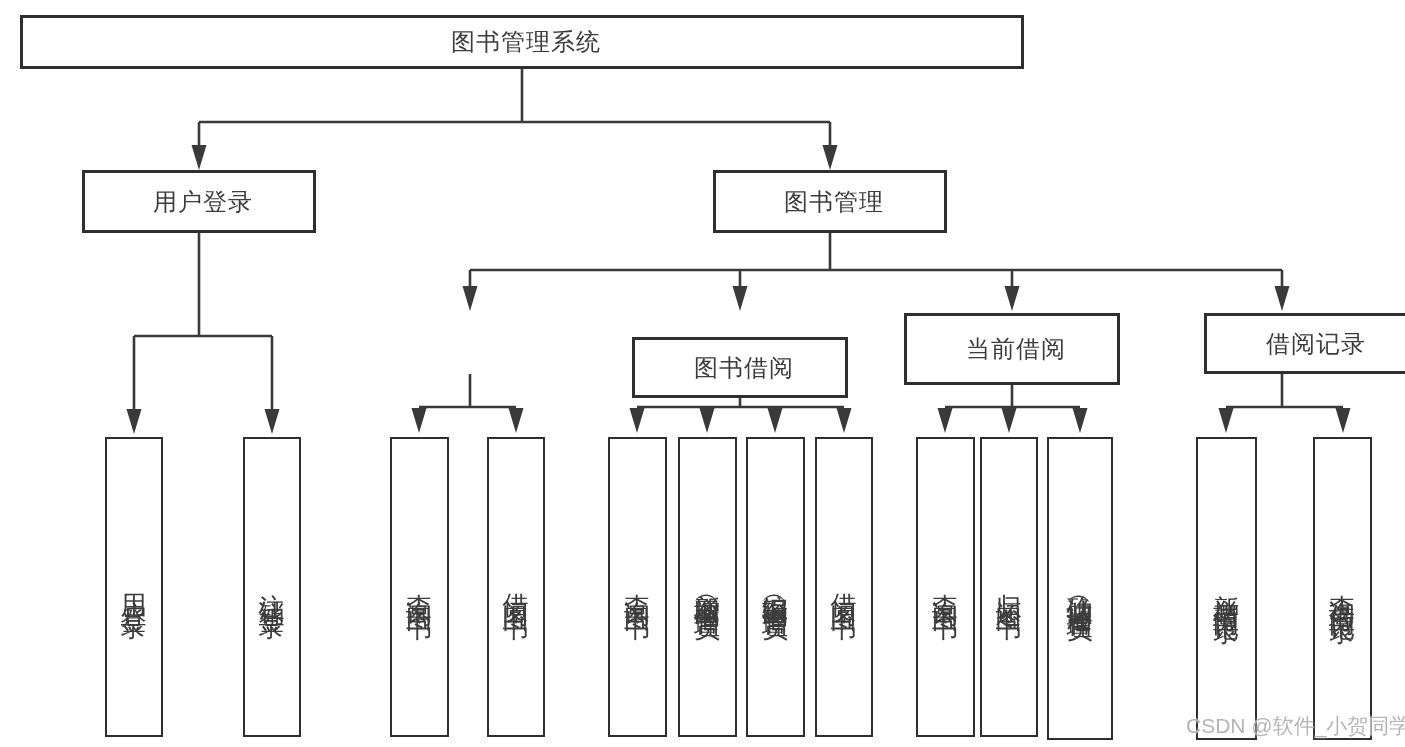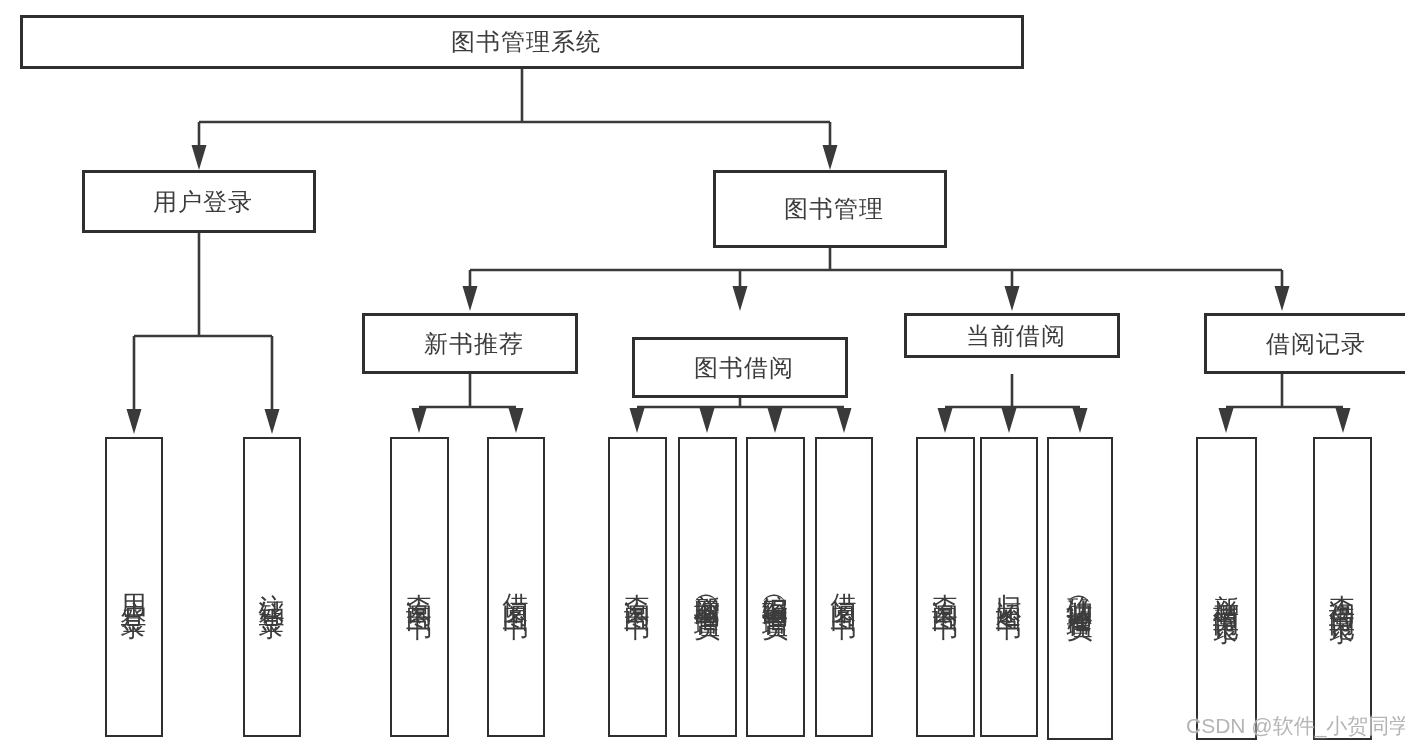--- a/index.html
+++ b/index.html
@@ -96,31 +96,28 @@
              M1335.5,408 h15 l-7.5,25 z" fill="#3a3a3a" stroke="none"></path>
   </svg>
 
   <div class="box hbox" style="left:20px; top:15px; width:1004px; height:54px;">
     <span class="hlabel">图书管理系统</span>
   </div>
 
   <div class="box hbox" style="left:82px; top:170px; width:234px; height:63px;">
     <span class="hlabel">用户登录</span>
   </div>
-  <div class="box hbox" style="left:713px; top:170px; width:234px; height:78px;justify-content:center;">
+  <div class="box hbox" style="left:713px; top:170px; width:234px; height:63px;justify-content:center;">
     <span class="hlabel">图书管理</span>
   </div>
 
-  <div class="box hbox" style="left:362px; top:313px; width:216px; height:61px;">
-    <span class="hlabel">新书推荐</span>
-  </div>
   <div class="box hbox" style="left:632px; top:313px; width:216px; height:61px;margin-top:24px;">
     <span class="hlabel">图书借阅</span>
   </div>
-  <div class="box hbox" style="left:904px; top:313px; width:216px; height:45px;">
+  <div class="box hbox" style="left:904px; top:313px; width:216px; height:72px;">
     <span class="hlabel">当前借阅</span>
   </div>
   <div class="box hbox" style="left:1204px; top:313px; width:216px; height:61px;">
     <span class="hlabel">借阅记录</span>
   </div>
 
   <div class="box vbox" style="left:105px; top:437px; width:58px; height:300px;">
     <span class="vlabel ls-4">用户登录</span>
   </div>
   <div class="box vbox" style="left:243px; top:437px; width:58px; height:300px;">

